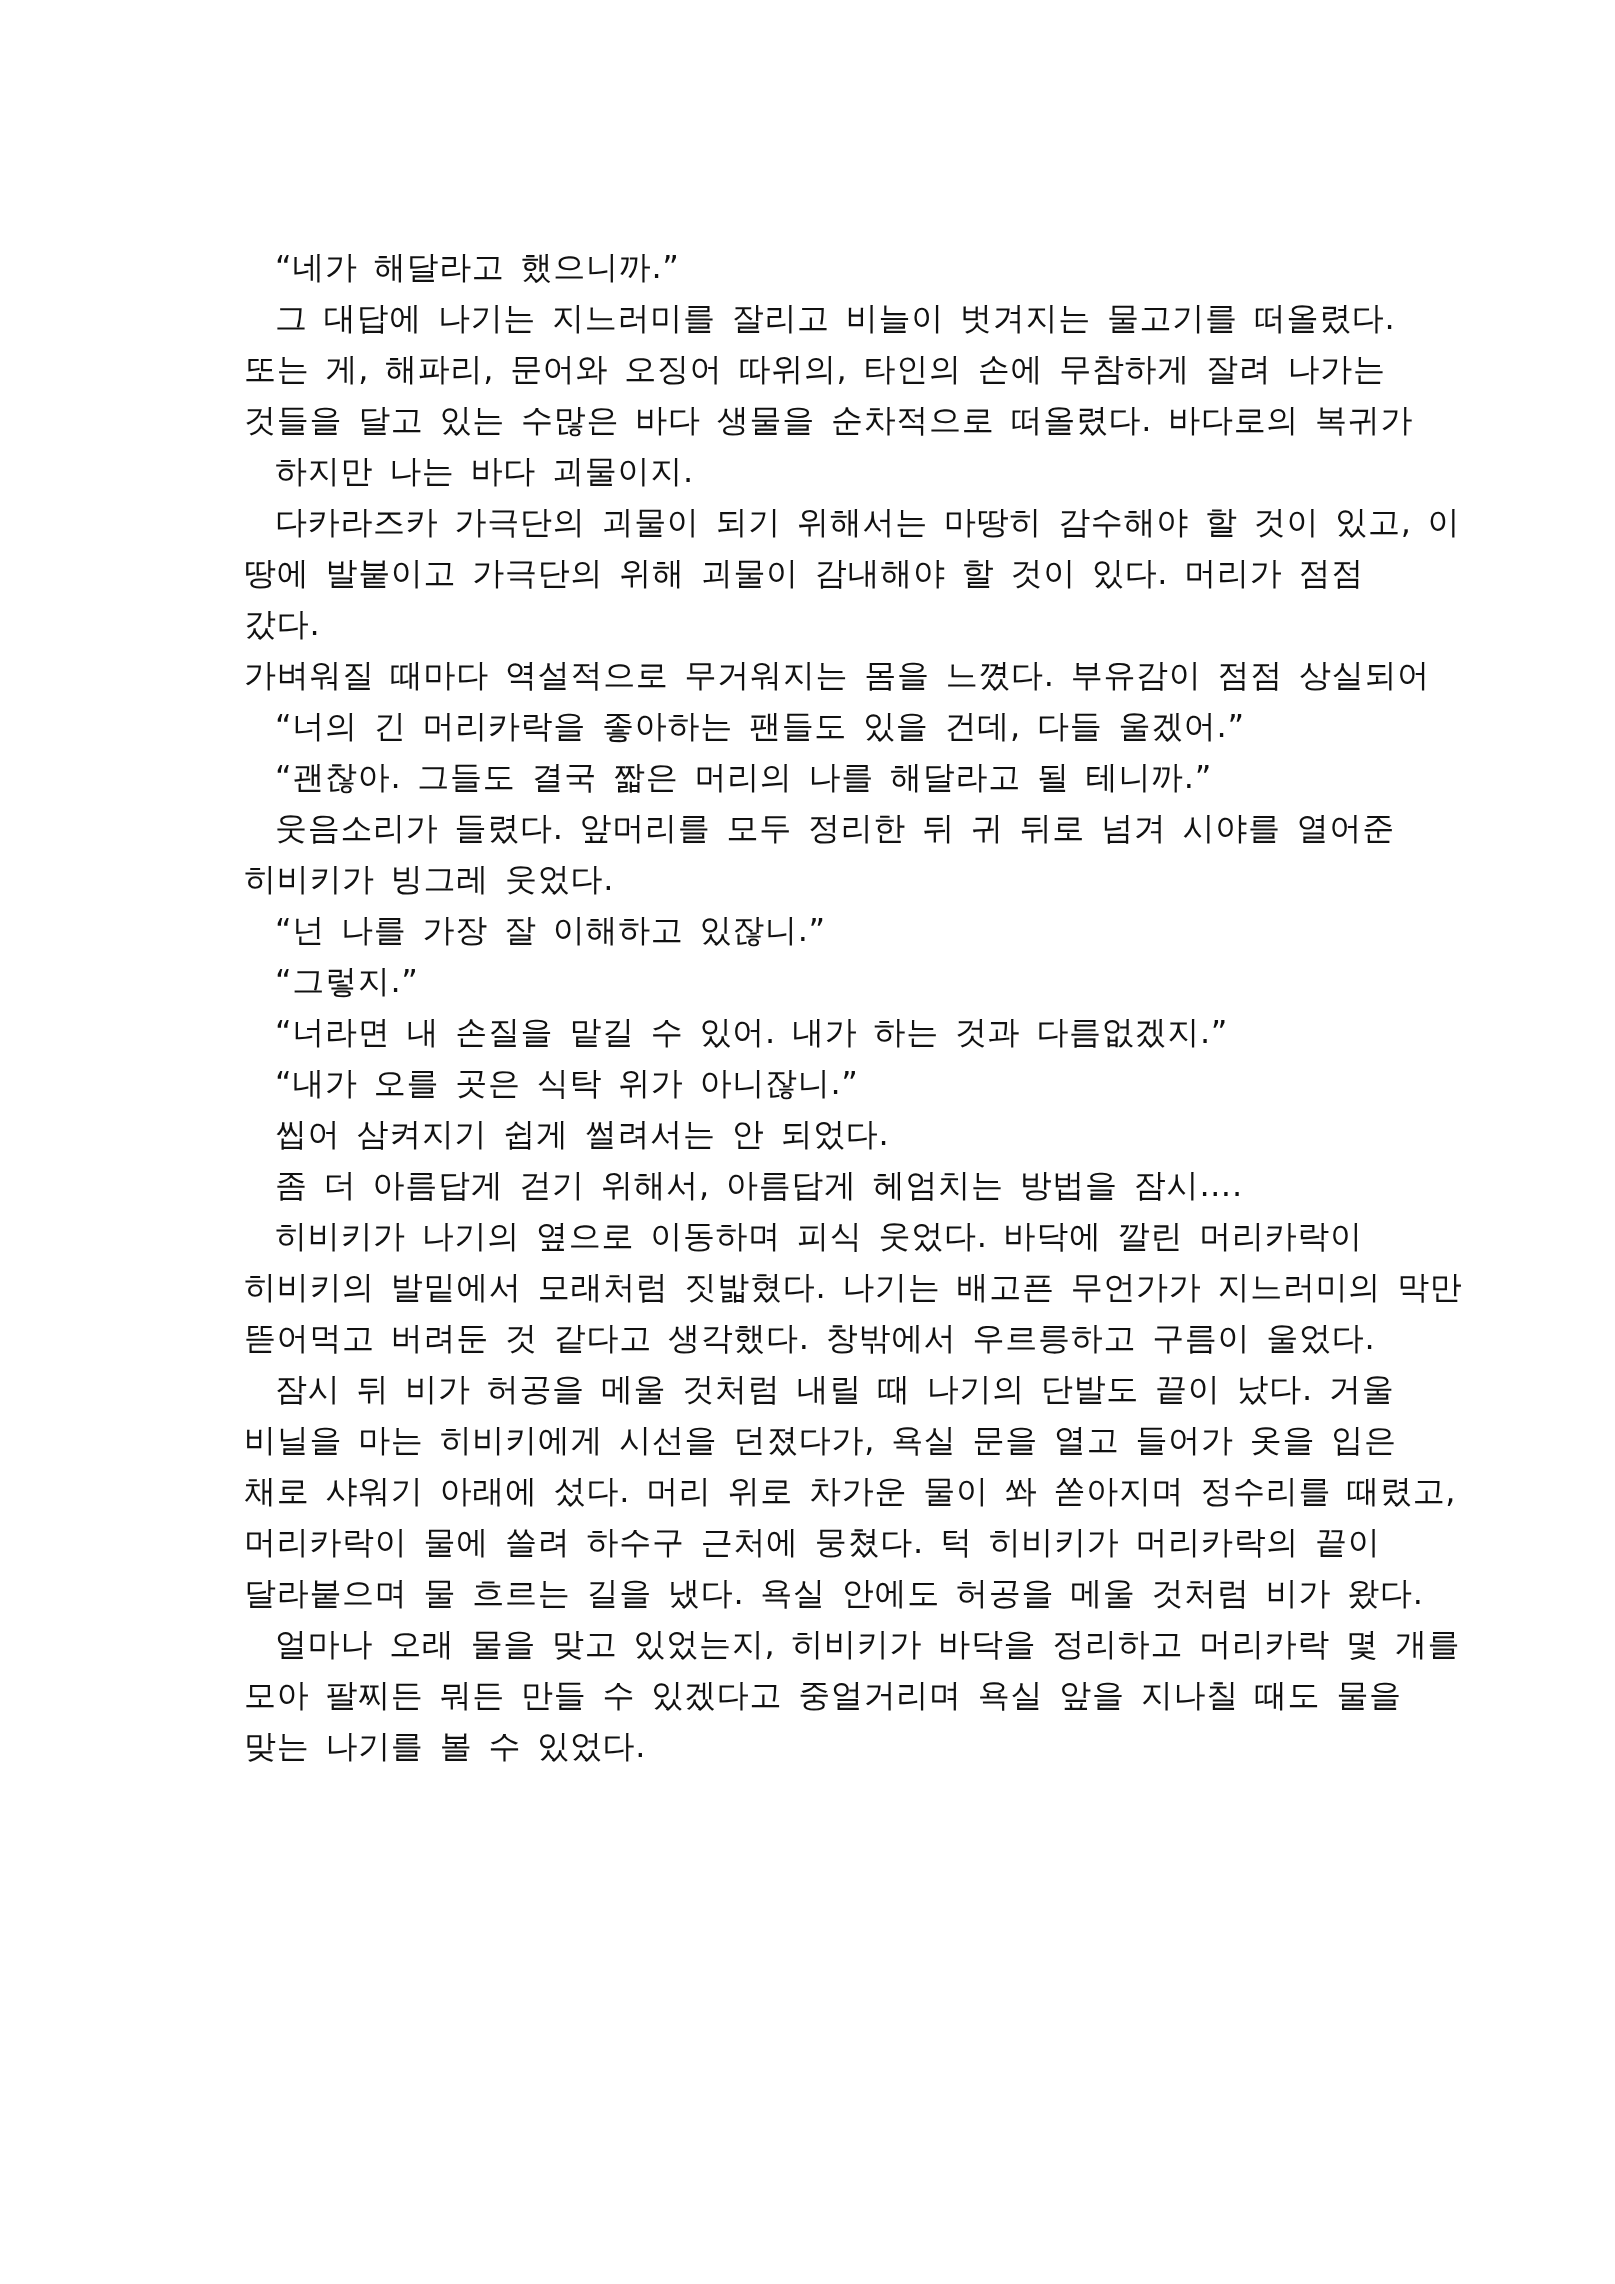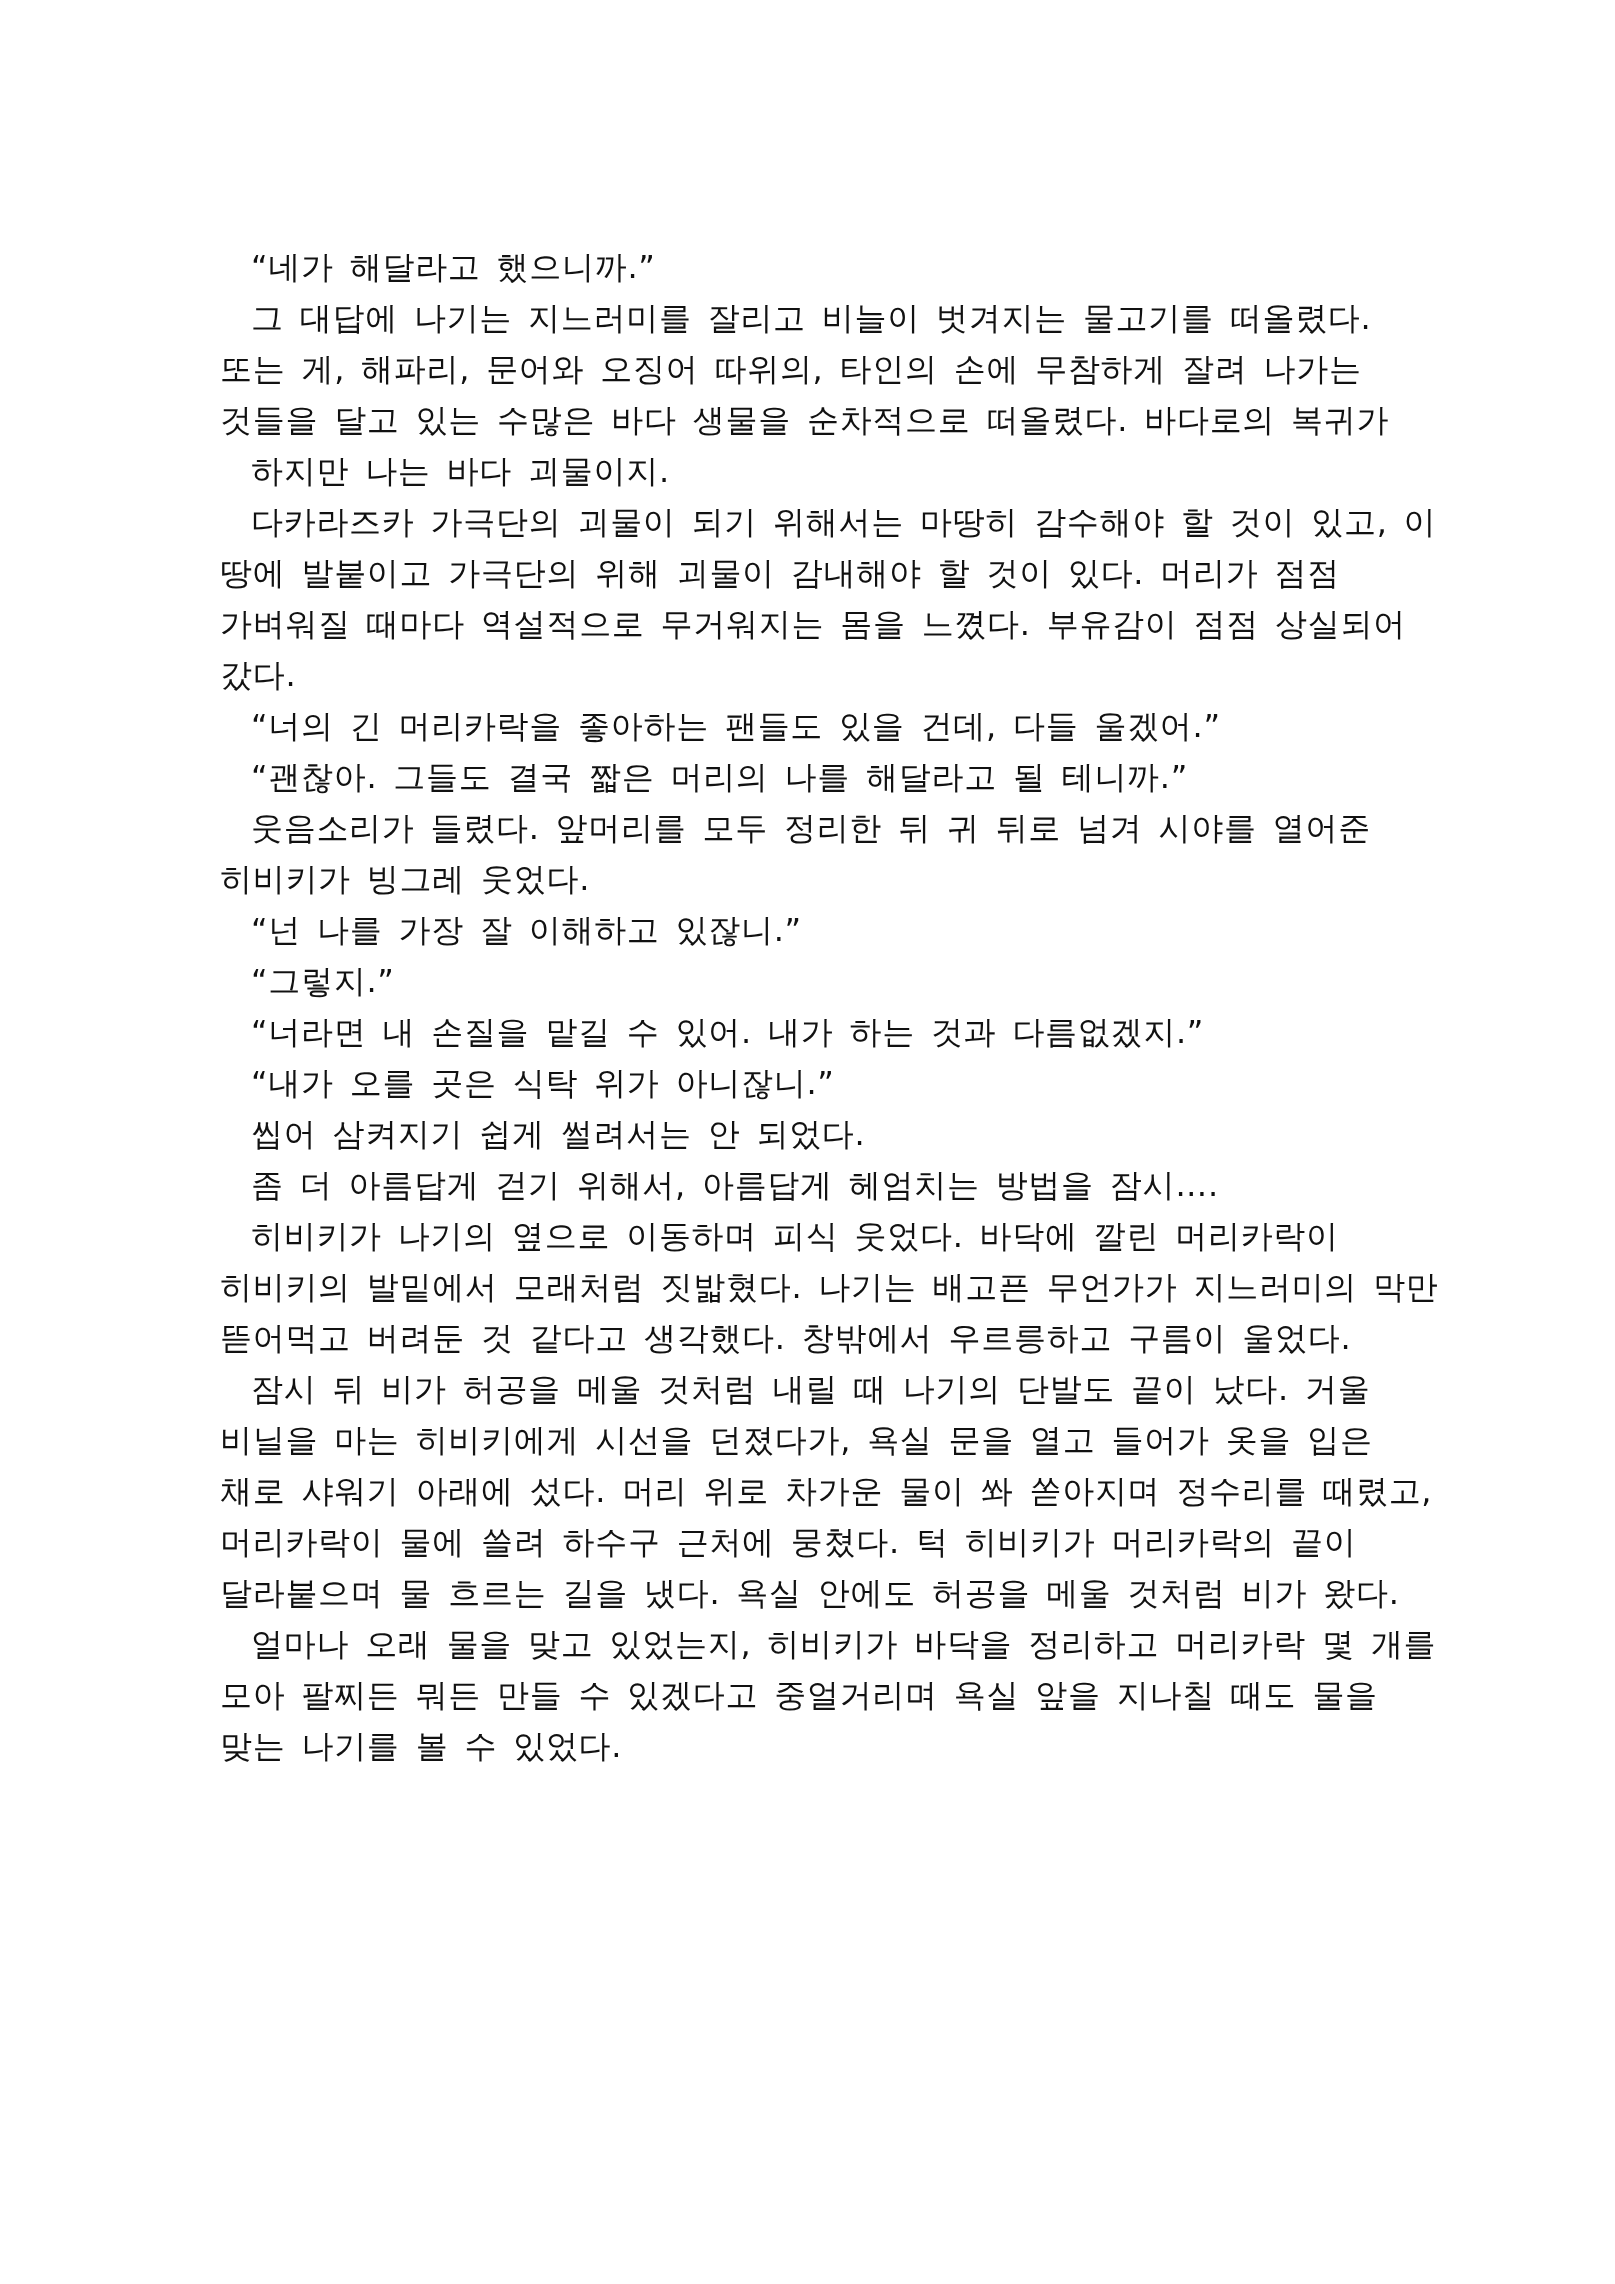--- a/index.html
+++ b/index.html
@@ -9,21 +9,21 @@
   }
   body {
     width: 1616px;
     height: 2284px;
     position: relative;
     overflow: hidden;
     color: #111111;
   }
   .page {
     position: absolute;
-    left: 220px;
+    left: 244px;
     top: 242px;
     width: 1167px;
   }
   .line {
     font-family: "DejaVu Sans", "Liberation Sans", sans-serif;
     font-size: 32px;
     line-height: 51px;
     height: 51px;
     white-space: nowrap;
     letter-spacing: 0.7px;
@@ -37,22 +37,22 @@
 <body>
 
 <div class="page">
   <div class="line indent">“네가 해달라고 했으니까.”</div>
   <div class="line indent">그 대답에 나기는 지느러미를 잘리고 비늘이 벗겨지는 물고기를 떠올렸다.</div>
   <div class="line">또는 게, 해파리, 문어와 오징어 따위의, 타인의 손에 무참하게 잘려 나가는</div>
   <div class="line">것들을 달고 있는 수많은 바다 생물을 순차적으로 떠올렸다. 바다로의 복귀가</div>
   <div class="line indent">하지만 나는 바다 괴물이지.</div>
   <div class="line indent">다카라즈카 가극단의 괴물이 되기 위해서는 마땅히 감수해야 할 것이 있고, 이</div>
   <div class="line">땅에 발붙이고 가극단의 위해 괴물이 감내해야 할 것이 있다. 머리가 점점</div>
+  <div class="line">갔다.</div>
   <div class="line">가벼워질 때마다 역설적으로 무거워지는 몸을 느꼈다. 부유감이 점점 상실되어</div>
-  <div class="line">갔다.</div>
   <div class="line indent">“너의 긴 머리카락을 좋아하는 팬들도 있을 건데, 다들 울겠어.”</div>
   <div class="line indent">“괜찮아. 그들도 결국 짧은 머리의 나를 해달라고 될 테니까.”</div>
   <div class="line indent">웃음소리가 들렸다. 앞머리를 모두 정리한 뒤 귀 뒤로 넘겨 시야를 열어준</div>
   <div class="line">히비키가 빙그레 웃었다.</div>
   <div class="line indent">“넌 나를 가장 잘 이해하고 있잖니.”</div>
   <div class="line indent">“그렇지.”</div>
   <div class="line indent">“너라면 내 손질을 맡길 수 있어. 내가 하는 것과 다름없겠지.”</div>
   <div class="line indent">“내가 오를 곳은 식탁 위가 아니잖니.”</div>
   <div class="line indent">씹어 삼켜지기 쉽게 썰려서는 안 되었다.</div>
   <div class="line indent">좀 더 아름답게 걷기 위해서, 아름답게 헤엄치는 방법을 잠시….</div>

